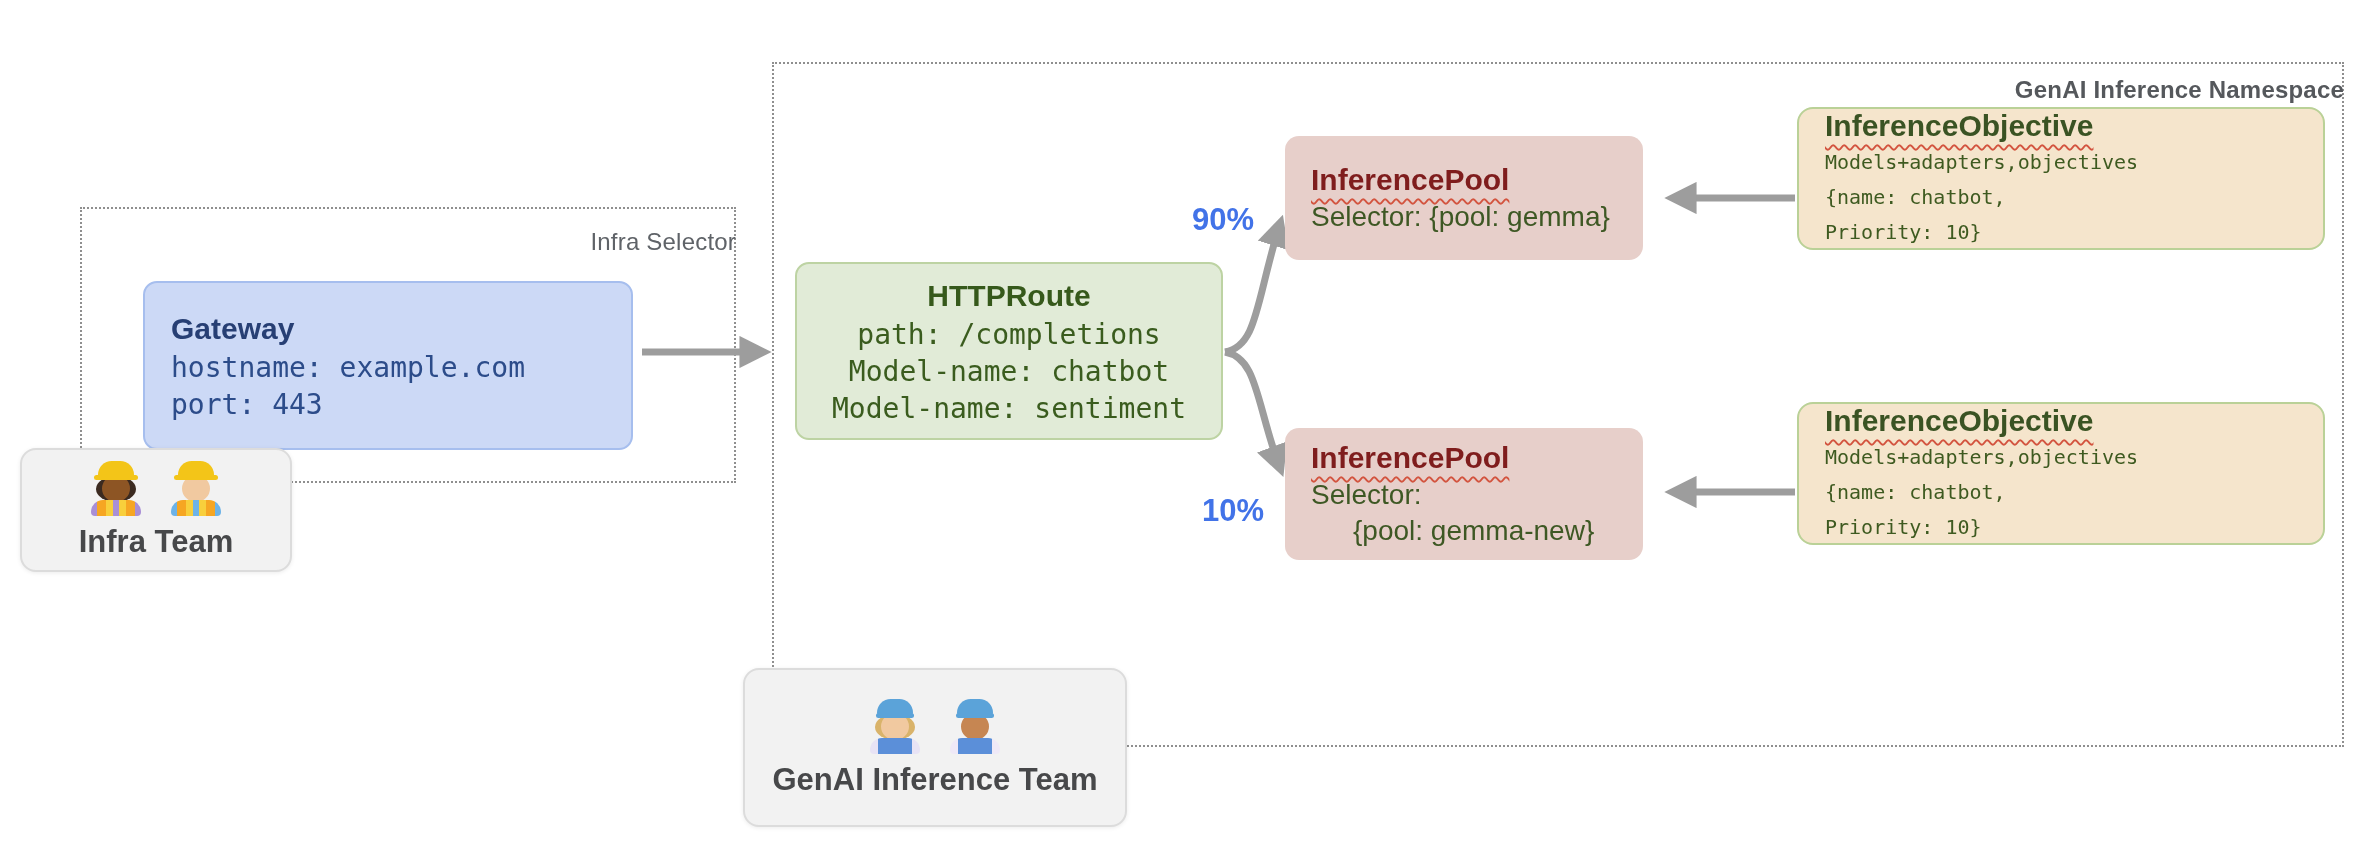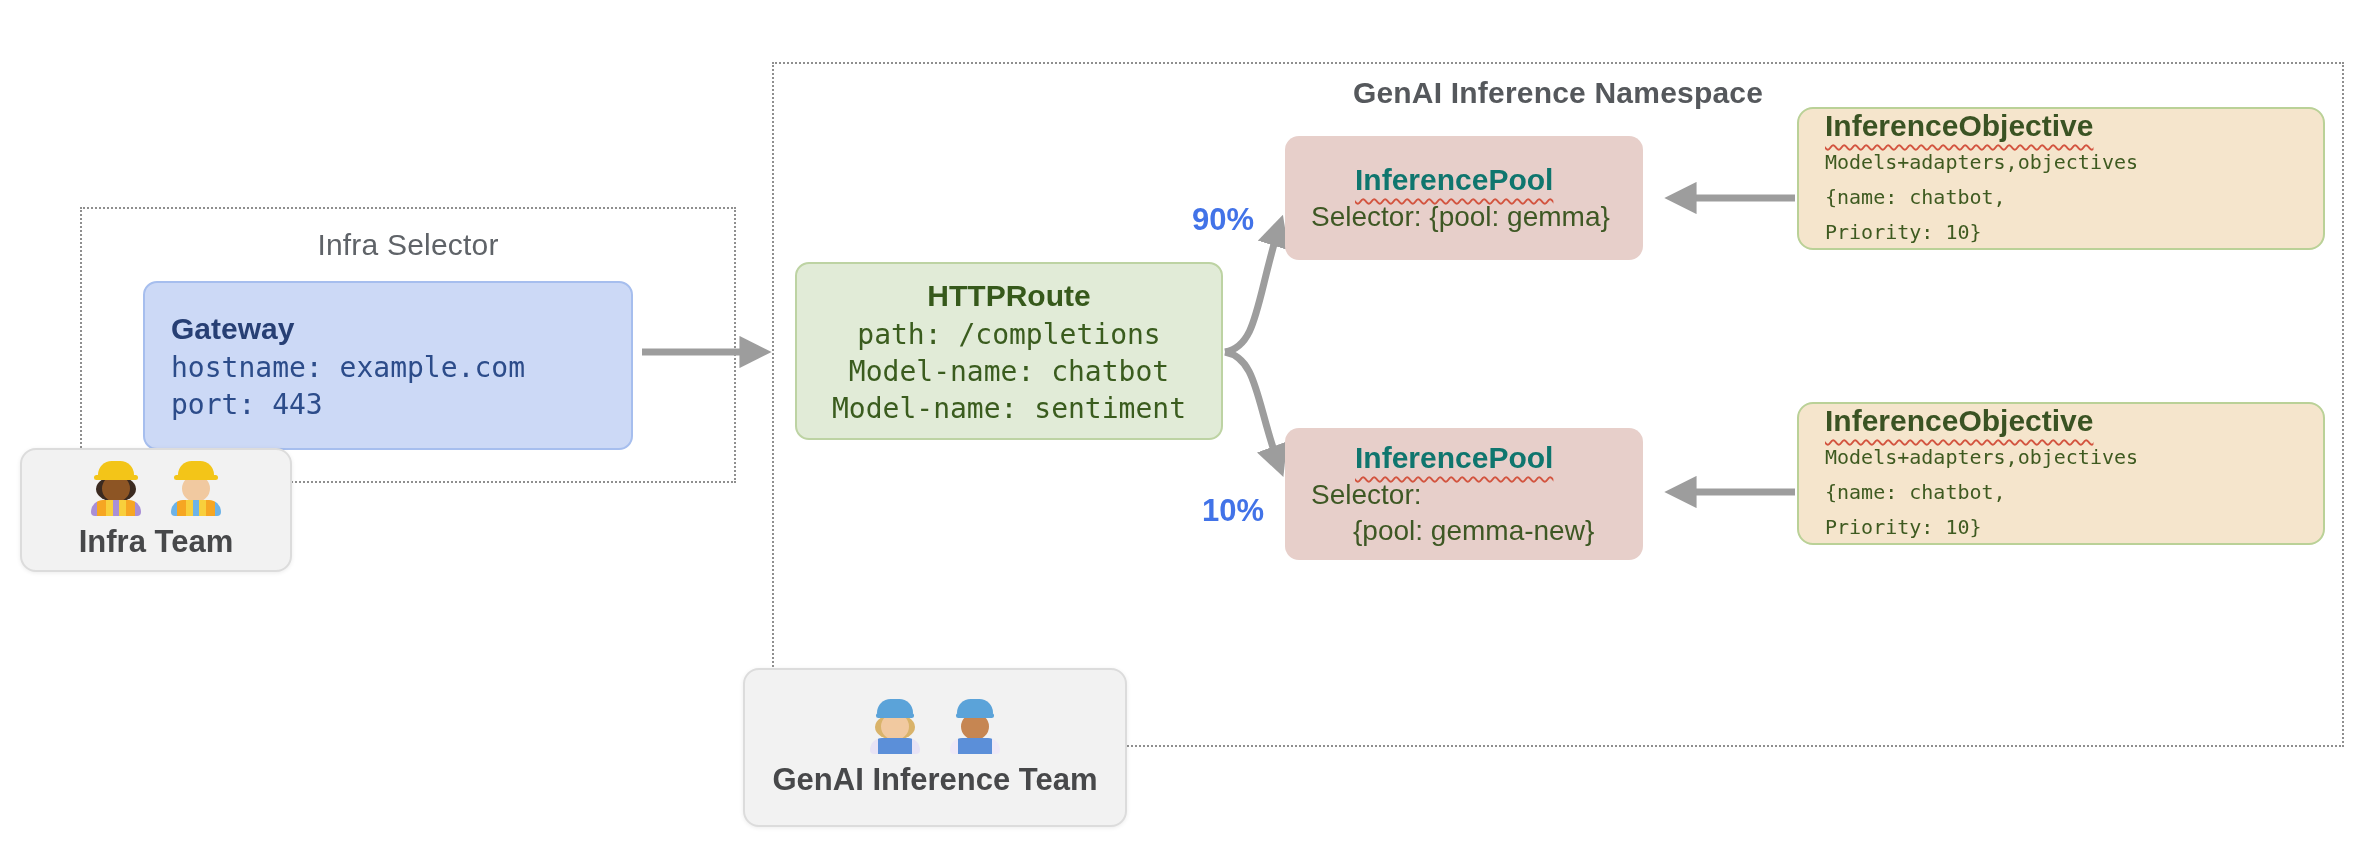--- a/index.html
+++ b/index.html
@@ -15,23 +15,23 @@
   
   .ns-box {
     position: absolute;
     border: 2px dotted #8f8f8f;
     background: transparent;
   }
   .ns-infra  { left: 80px;  top: 207px; width: 656px;  height: 276px; }
   .ns-genai  { left: 772px; top: 62px;  width: 1572px; height: 685px; }
   .ns-label {
     position: absolute;
-    text-align: center;
+    text-align: right;
     color: #5f6368;
-    font-size: 30px;
+    font-size: 24px;
     letter-spacing: 0.2px;
   }
   .ns-label-infra { left: 80px;  top: 228px; width: 656px;  font-weight: 400; }
   .ns-label-genai { left: 772px; top: 76px;  width: 1572px; font-weight: 700; color: #55585c; }
 
   
   .box {
     position: absolute;
     border-radius: 14px;
     padding: 14px 26px;
@@ -60,21 +60,21 @@
   .httproute .box-title { color: #36591b; }
   .httproute .mono-line { color: #3a5c1e; }
 
   .pool {
     width: 358px;
     background: #e7cfca;
     border: none;
   }
   .pool-top    { left: 1285px; top: 136px; height: 124px; }
   .pool-bottom { left: 1285px; top: 428px; height: 132px; }
-  .pool .box-title { color: #0f766e; line-height: 38px; margin-left: 44px; }
+  .pool .box-title { color: #7f1d1d; line-height: 38px; }
   .pool .sans-line { color: #3e5824; }
   .indent { padding-left: 42px; }
 
   .objective {
     left: 1797px; width: 528px; height: 143px;
     background: #f5e5cc;
     border: 2px solid #bad197;
     border-radius: 16px;
   }
   .obj-top    { top: 107px; }

